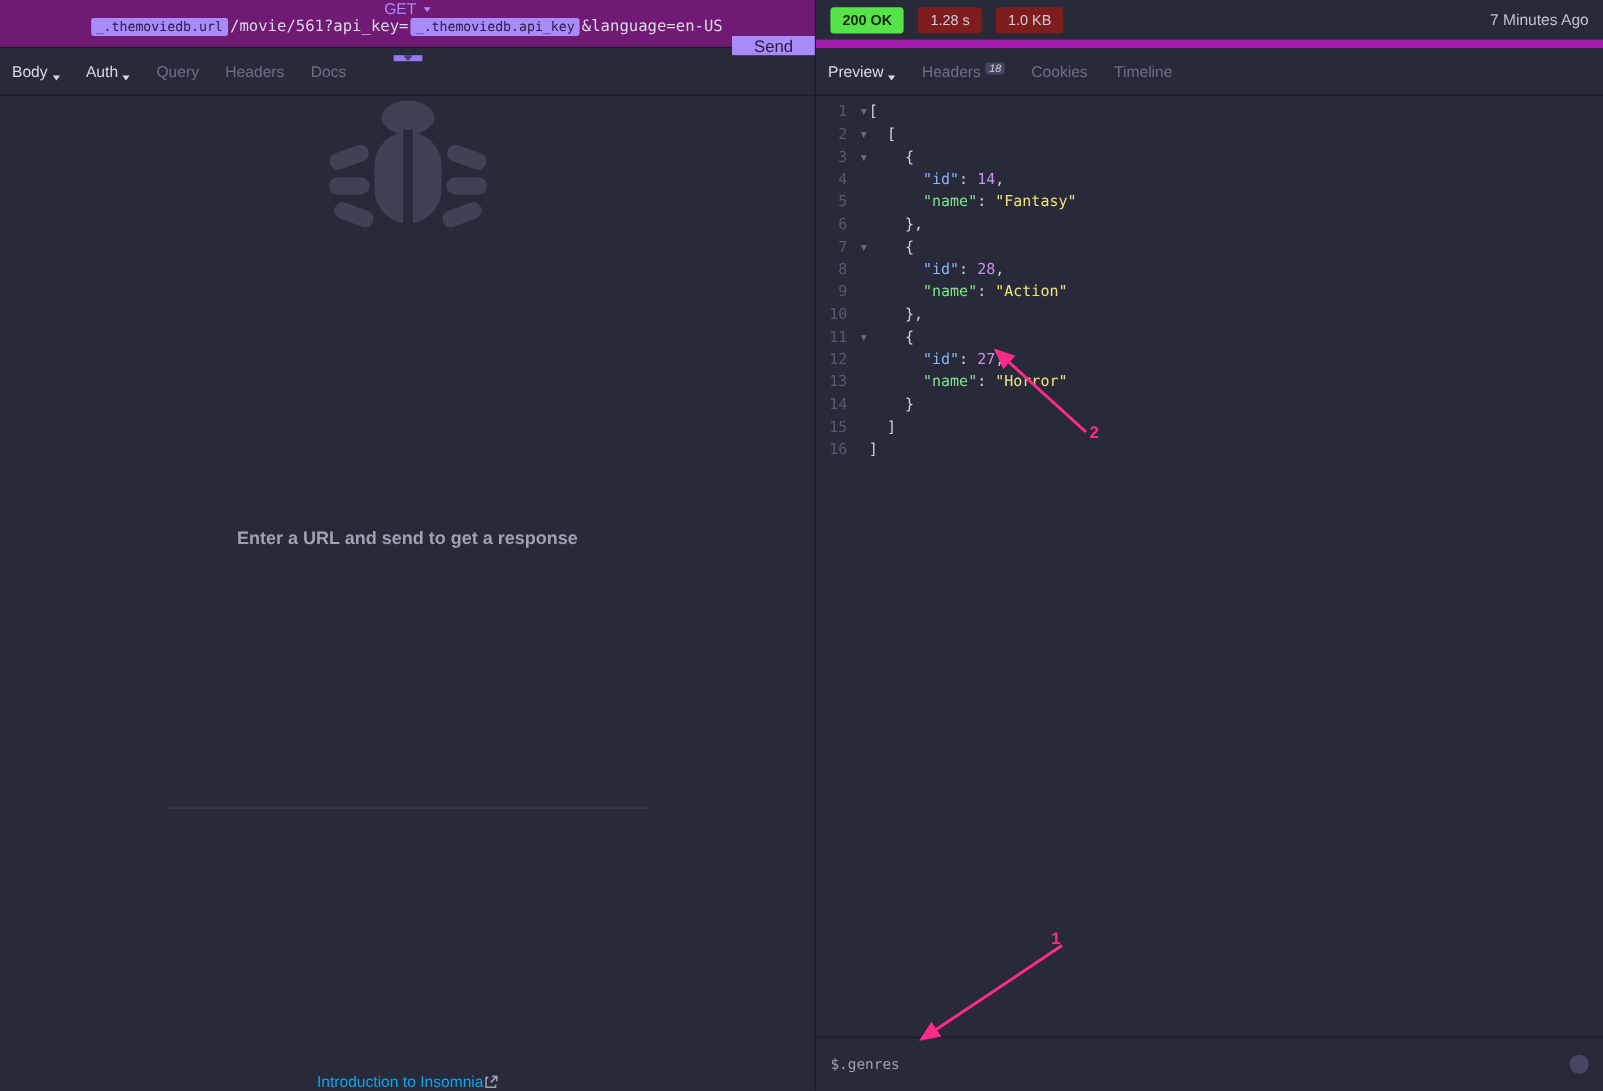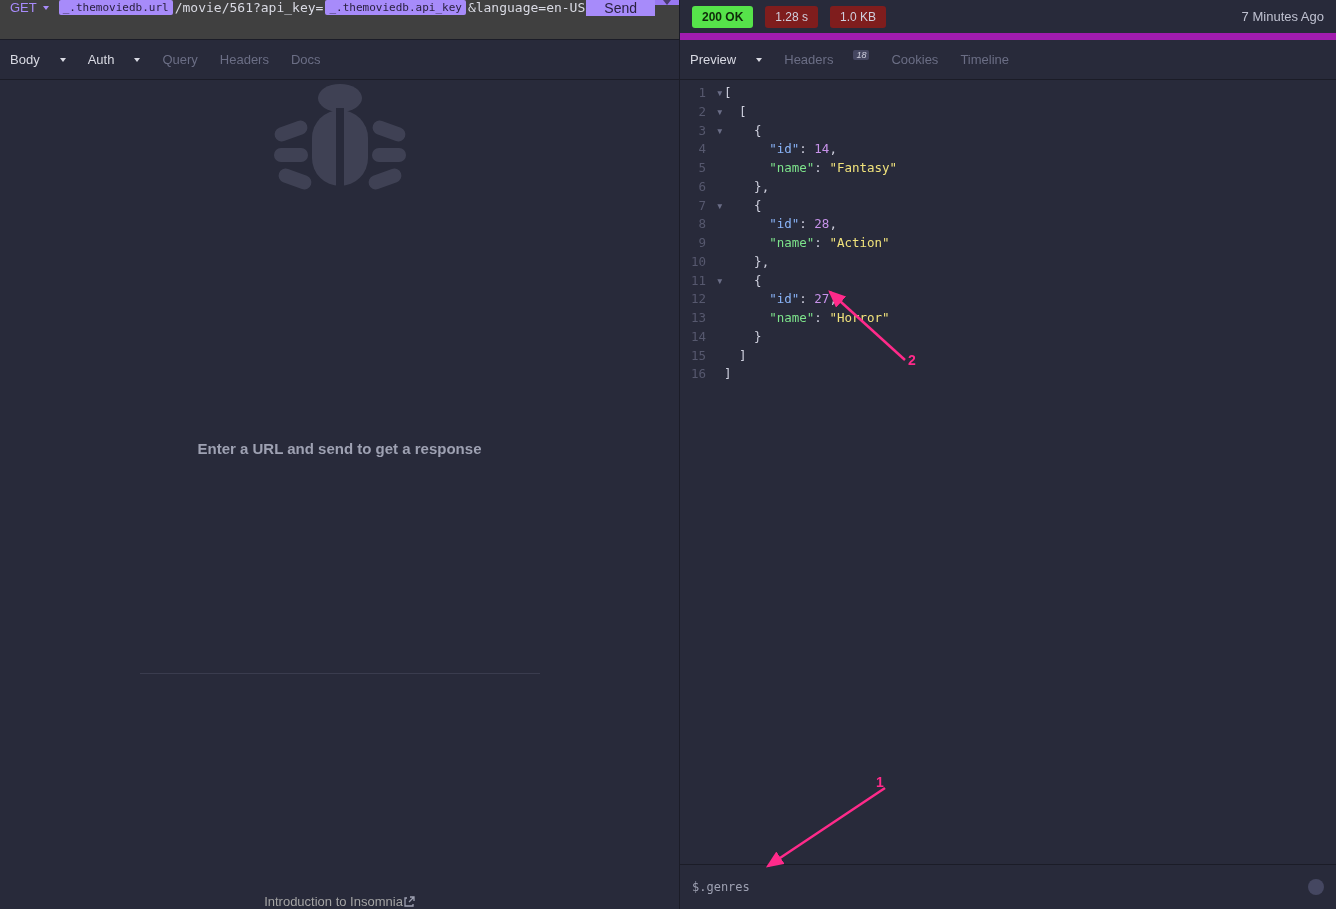--- a/index.html
+++ b/index.html
@@ -12,24 +12,25 @@
   overflow: hidden;
   display: flex;
 }
 .pane { display: flex; flex-direction: column; height: 100%; }
 .pane-left { width: 680px; border-right: 1px solid #1b1c27; }
 .pane-right { flex: 1; }
 
 
 .urlbar {
   display: flex;
-  align-items: flex-start;
+  align-items: center;
   height: 40px;
-  background: #404040;
+  background: #701a75;
   border-bottom: 1px solid #1b1c27;
+  flex-direction: column;
 }
 .method {
   display: flex; align-items: center; gap: 6px;
   padding: 0 10px; color: #a78bfa; font-size: 13px; font-weight: 500;
   cursor: pointer;
 }
 .chip {
   background: #a78bfa; color: #2a2140;
   font-family: ui-monospace, Menlo, Consolas, monospace;
   font-size: 11px; padding: 1px 4px; border-radius: 2px;
@@ -52,38 +53,38 @@
   display: flex; align-items: center; justify-content: center;
 }
 
 
 .tabrow {
   display: flex; align-items: center; height: 40px;
   padding: 0 10px; gap: 22px;
   border-bottom: 1px solid #1b1c27;
   font-size: 13px;
 }
-.tab { color: #6b6e85; cursor: pointer; display: flex; align-items: center; gap: 20px; }
+.tab { color: #6b6e85; cursor: pointer; display: flex; align-items: flex-end; gap: 4px; }
 .tab.active { color: #d9dae3; }
 .badge {
   font-size: 9px; background: #454761; color: #cfd0de;
   padding: 0 3px; border-radius: 2px; position: relative; top: -5px; font-style: italic;
 }
 
 
 .body-empty {
   flex: 1; display: flex; flex-direction: column;
   align-items: center; justify-content: space-between;
   color: #7b7e95;
 }
 .bug-svg { opacity: 0.35; margin-bottom: 28px; }
 .empty-title { color: #9ea1b2; font-size: 15px; font-weight: 600; margin-bottom: 14px; }
 .hr { width: 400px; border-top: 1px solid #3a3c4e; margin-bottom: 18px; }
 .empty-sub { font-size: 13px; color: #8e91a6; margin-bottom: 44px; }
-.intro-link { font-size: 13px; color: #a3a3a3; display: flex; align-items: center; gap: 0; cursor: pointer; }
+.intro-link { font-size: 13px; color: #0ea5e9; display: flex; align-items: center; gap: 0; cursor: pointer; }
 
 
 .statusbar {
   display: flex; align-items: center; height: 40px;
   padding: 0 12px; gap: 12px;
   border-bottom: 7px solid #a21caf;
 }
 .pill {
   font-size: 12px; padding: 4px 10px; border-radius: 3px;
   background: #7f1d1d; color: #cfd0de;

